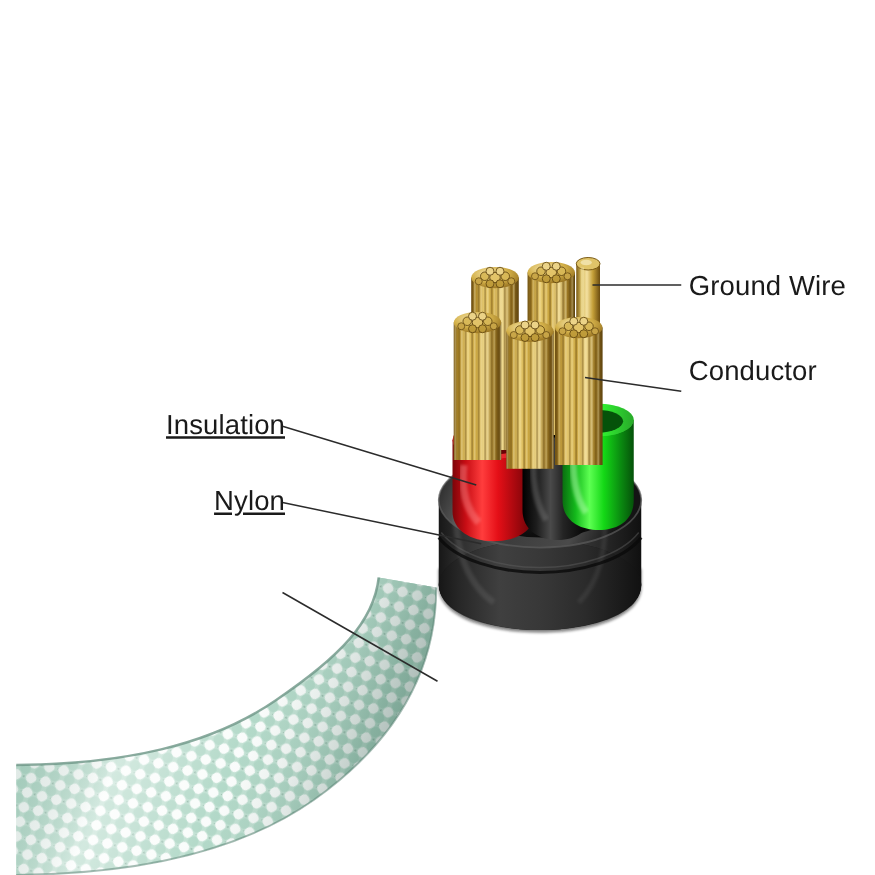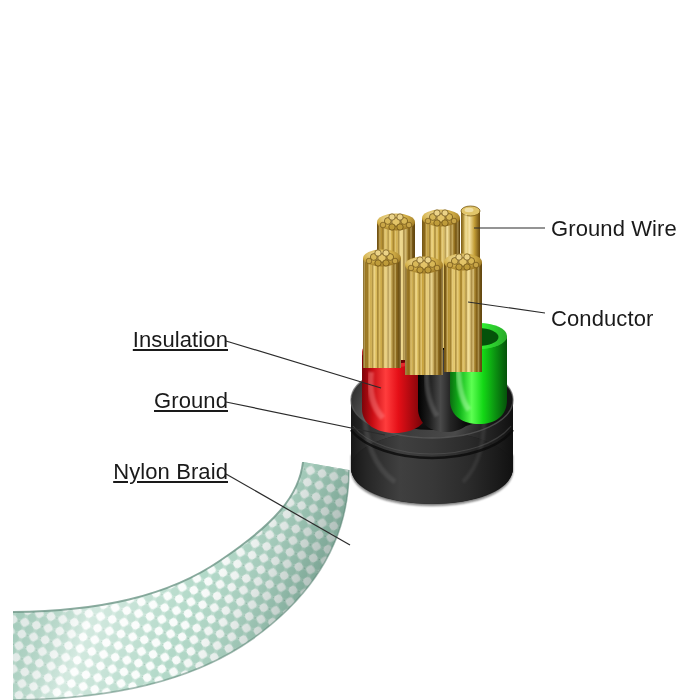--- a/index.html
+++ b/index.html
@@ -32,21 +32,21 @@
     position: absolute;
     font-family: "Liberation Sans", sans-serif;
     font-size: 22px;
     color: #1a1a1a;
     white-space: nowrap;
     letter-spacing: 0.1px;
   }
   .lbl-right { text-align: left; }
   .lbl-left  { text-align: right; text-decoration: underline; }
   #lbl-ground   { left: 538px; top: 216px; }
-  #lbl-conductor{ left: 538px; top: 306px; }
+  #lbl-conductor{ left: 538px; top: 284px; }
   #lbl-insulation { right: 485px; top: 327px; }
   #lbl-magnet     { right: 485px; top: 388px; }
   #lbl-nylon      { right: 485px; top: 459px; }
 </style>
 </head>
 <body>
 
 <div id="stage">
 
   <svg id="scene" viewBox="0 0 700 700">
@@ -366,17 +366,16 @@
       <line x1="337" y1="545" x2="213" y2="474"></line>
     </g>
   </svg>
 
   <div class="lbl lbl-right" id="lbl-ground">Ground Wire</div>
 
   <div class="lbl lbl-right" id="lbl-conductor">Conductor</div>
 
   <div class="lbl lbl-left" id="lbl-insulation">Insulation</div>
 
-  <div class="lbl lbl-left" id="lbl-magnet">Ground</div>
-
-  <div class="lbl lbl-left" id="lbl-nylon">Nylon Braid</div>
+  <div class="lbl lbl-left" id="lbl-magnet">Nylon</div>
+
 
 </div>
 
 </body></html>

